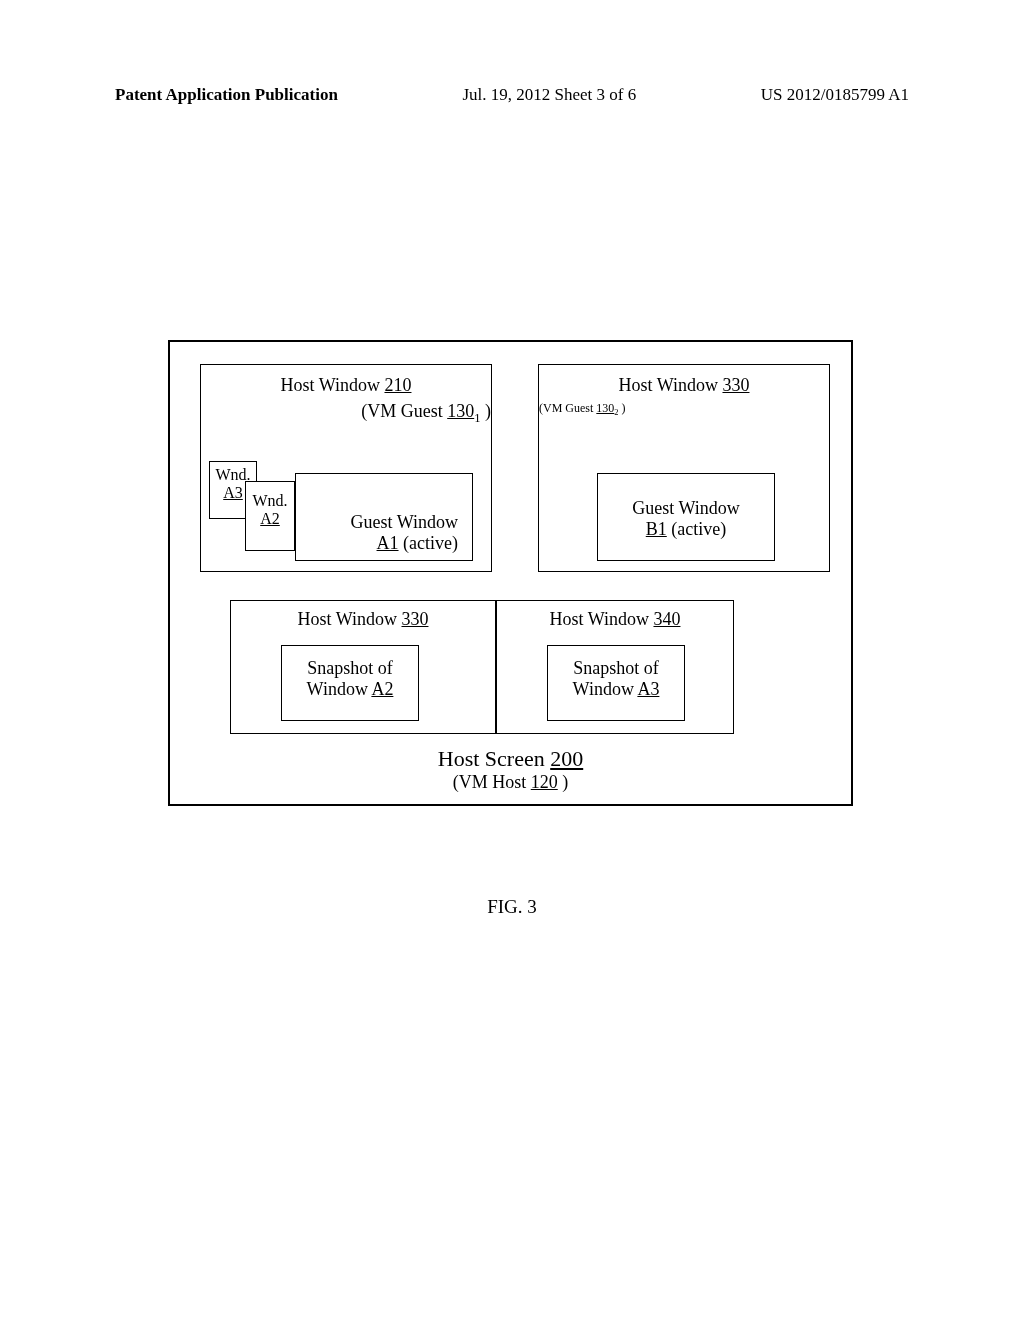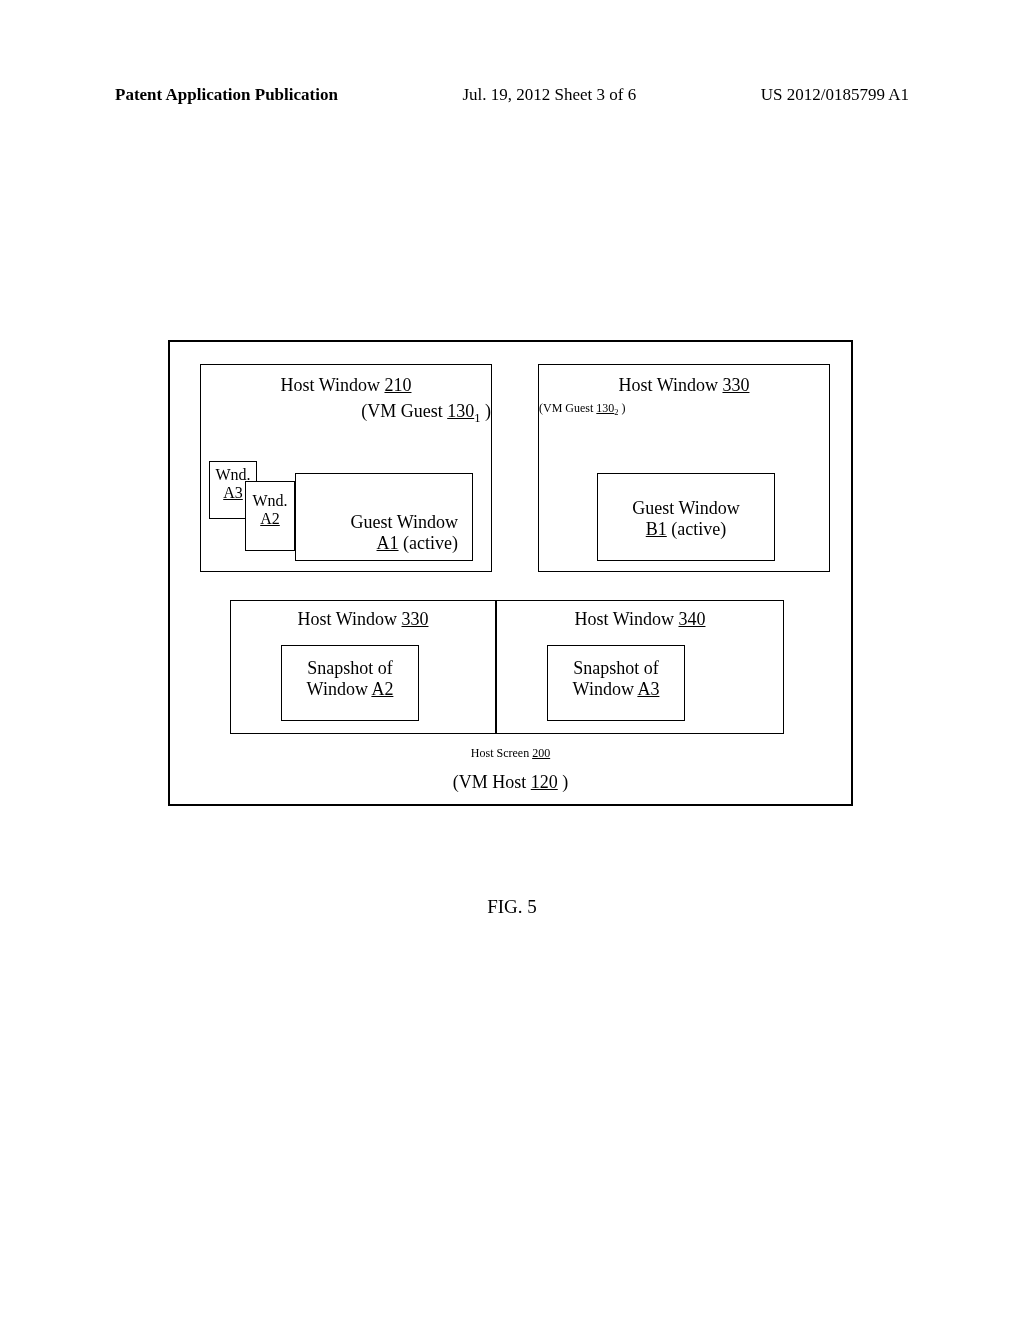--- a/index.html
+++ b/index.html
@@ -161,21 +161,21 @@
       height: 76px;
       border: 1.5px solid #000;
       font-size: 18px;
       text-align: center;
       padding-top: 12px;
     }
     .host-window-340 {
       position: absolute;
       top: 258px;
       left: 326px;
-      width: 288px;
+      width: 238px;
       height: 134px;
       border: 1.5px solid #000;
     }
     .hw340-title {
       position: absolute;
       top: 8px;
       left: 0;
       width: 100%;
       text-align: center;
       font-size: 18px;
@@ -190,21 +190,21 @@
       font-size: 18px;
       text-align: center;
       padding-top: 12px;
     }
     .host-screen-label {
       position: absolute;
       top: 404px;
       left: 0;
       width: 100%;
       text-align: center;
-      font-size: 12px;
+      font-size: 22px;
     }
     .host-screen-sublabel {
       position: absolute;
       top: 430px;
       left: 0;
       width: 100%;
       text-align: center;
       font-size: 18px;
     }
     .figure-caption {
@@ -290,13 +290,13 @@
 
   <div class="host-screen-label">
     <span>Host Screen   </span><span class="u">200</span>
   </div>
   <div class="host-screen-sublabel">
     <span>(VM Host  </span><span class="u">120</span><span> )</span>
   </div>
 
 </div>
 
-<div class="figure-caption">FIG. 5</div>
+<div class="figure-caption">FIG. 3</div>
 
 </body></html>

